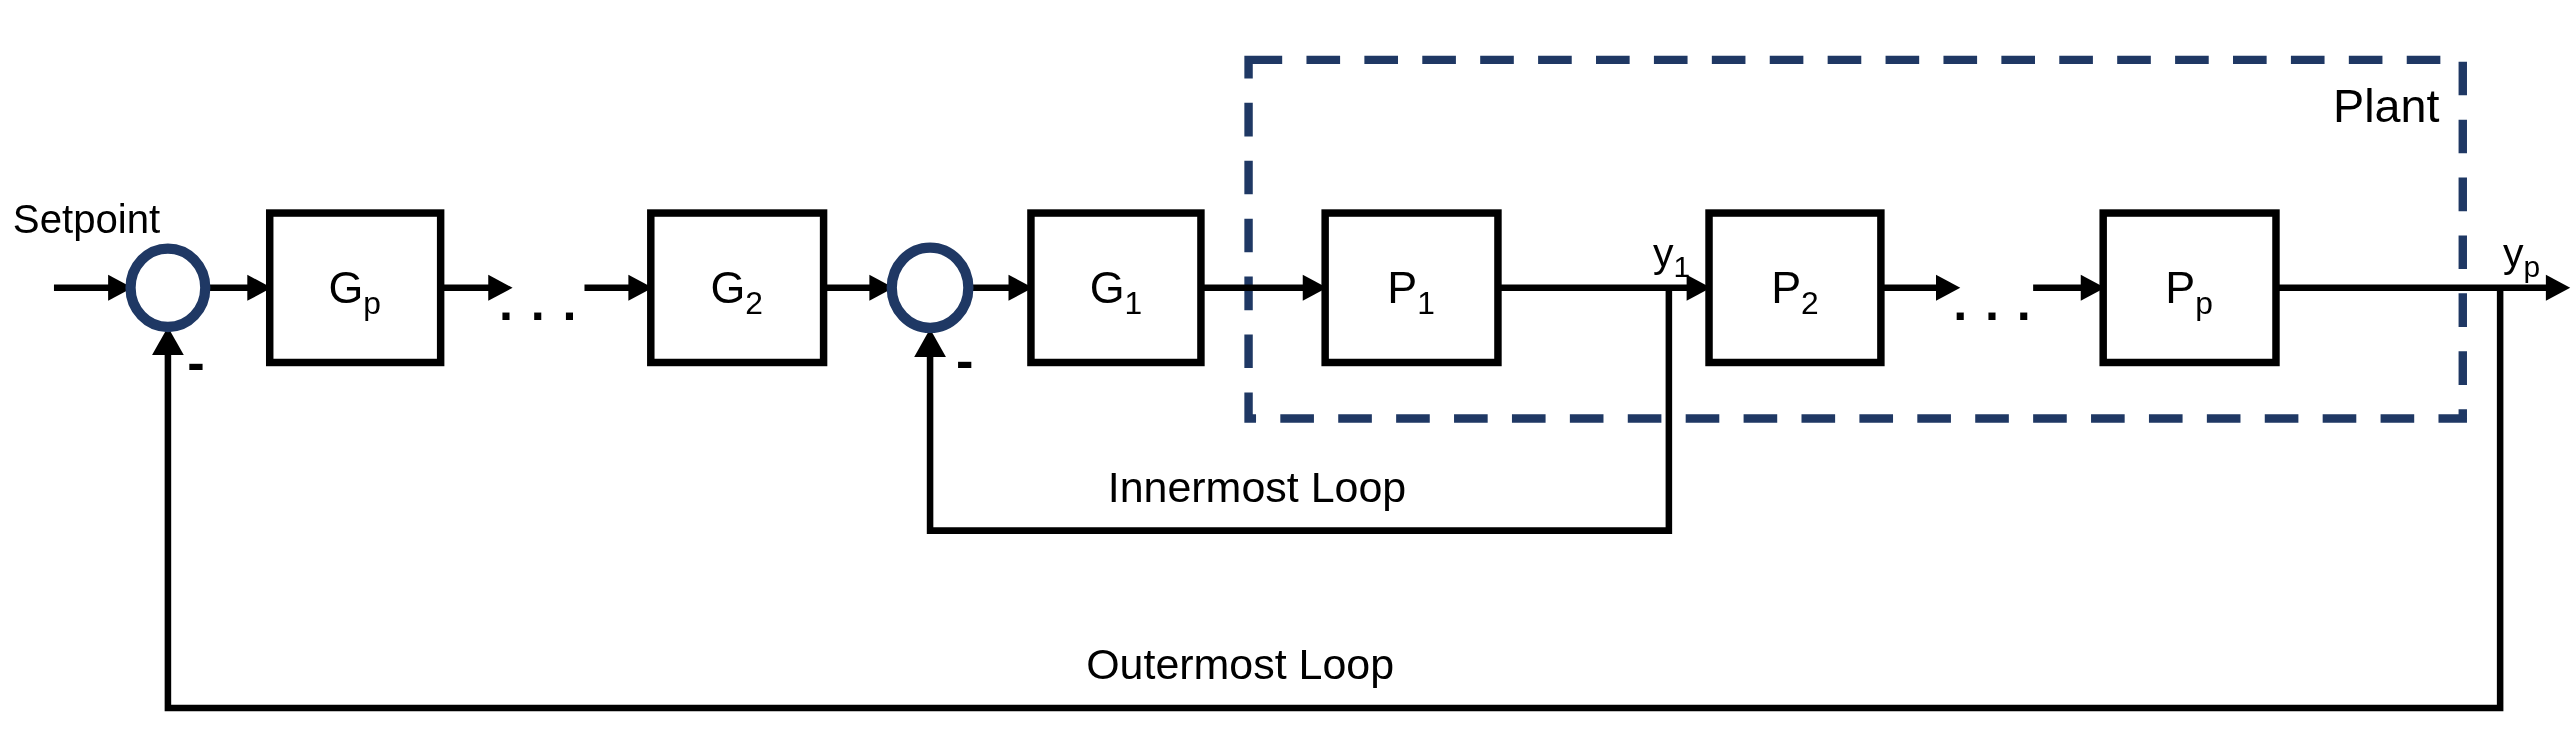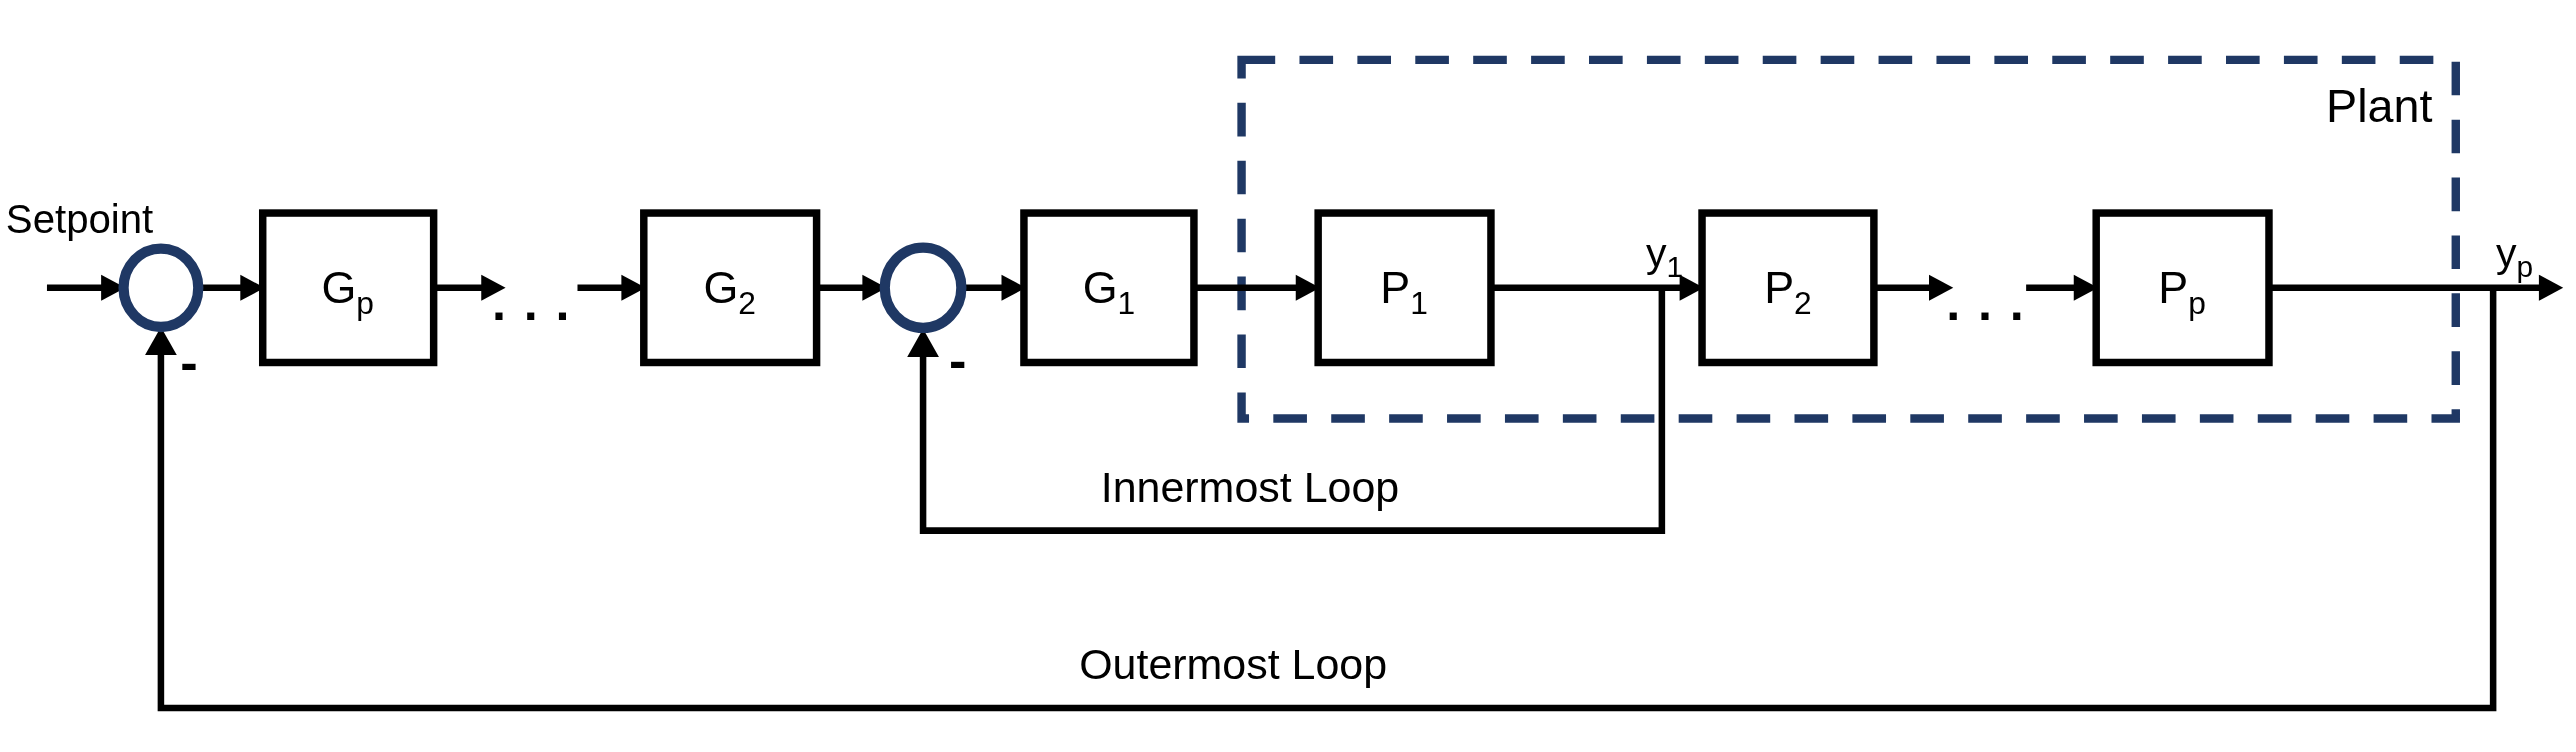--- a/index.html
+++ b/index.html
@@ -6,21 +6,21 @@
     margin: 0;
     padding: 0;
     background: #ffffff;
     width: 2576px;
     height: 753px;
     overflow: hidden;
     font-family: "Liberation Sans", sans-serif;
   }
   .diagram-wrap {
     position: absolute;
-    top: 0; left: 4px;
+    top: 0; left: 11px;
     width: 2272px;
     height: 753px;
   }
   svg { display: block; }
   .block-rect   { fill: #ffffff; stroke: #000000; stroke-width: 8; }
   .sum-ellipse  { fill: #ffffff; stroke: #1f3864; stroke-width: 11; }
   .sig-line     { stroke: #000000; stroke-width: 7; fill: none; }
   .arrow-head   { fill: #000000; stroke: none; }
   .dashed-box   { fill: none; stroke: #1f3864; stroke-width: 9; stroke-dasharray: 36 26; }
   .lbl          { fill: #000000; font-family: "Liberation Sans", sans-serif; }

